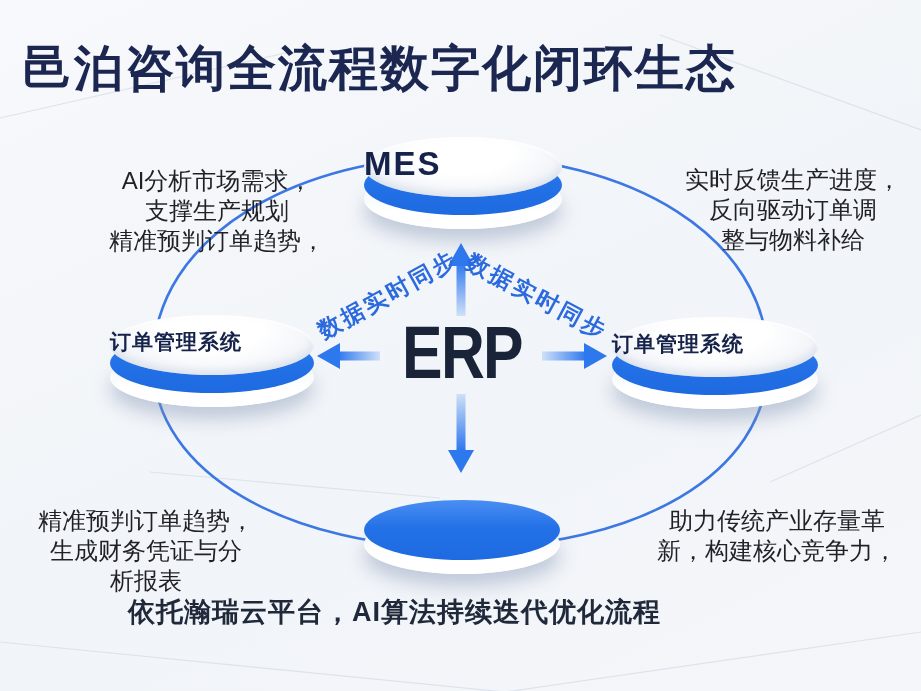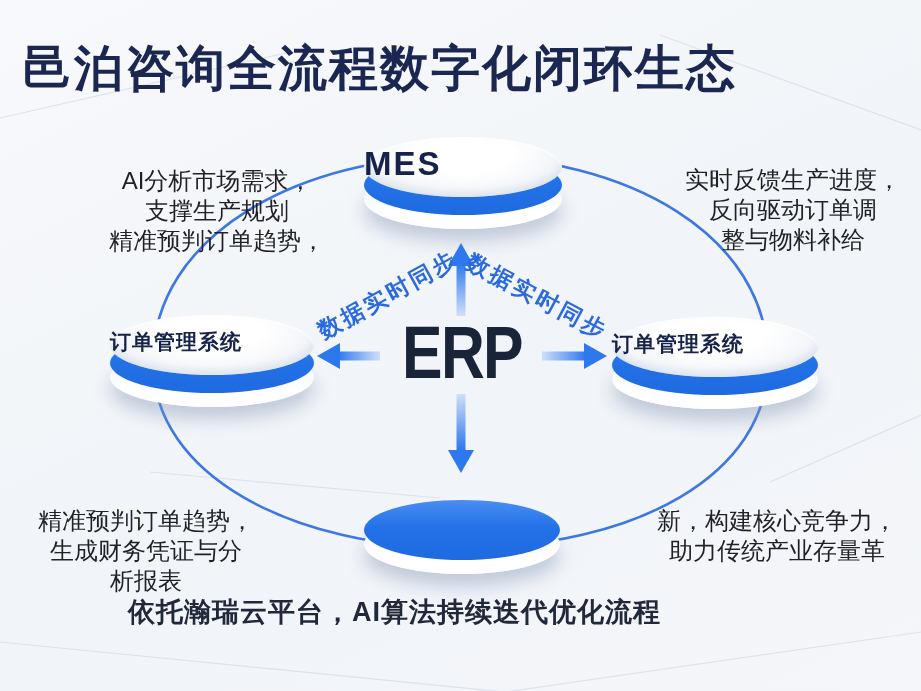--- a/index.html
+++ b/index.html
@@ -167,17 +167,17 @@
   <div>实时反馈生产进度，</div>
   <div>反向驱动订单调</div>
   <div>整与物料补给</div>
 </div>
 <div class="abs note bl" style="z-index:3;">
   <div>精准预判订单趋势，</div>
   <div>生成财务凭证与分</div>
   <div>析报表</div>
 </div>
 <div class="abs note br" style="z-index:3;">
+  <div>助力传统产业存量革</div>
   <div>新，构建核心竞争力，</div>
-  <div>助力传统产业存量革</div>
 </div>
 
 <div class="abs footer">依托瀚瑞云平台，AI算法持续迭代优化流程</div>
 
 </body></html>

